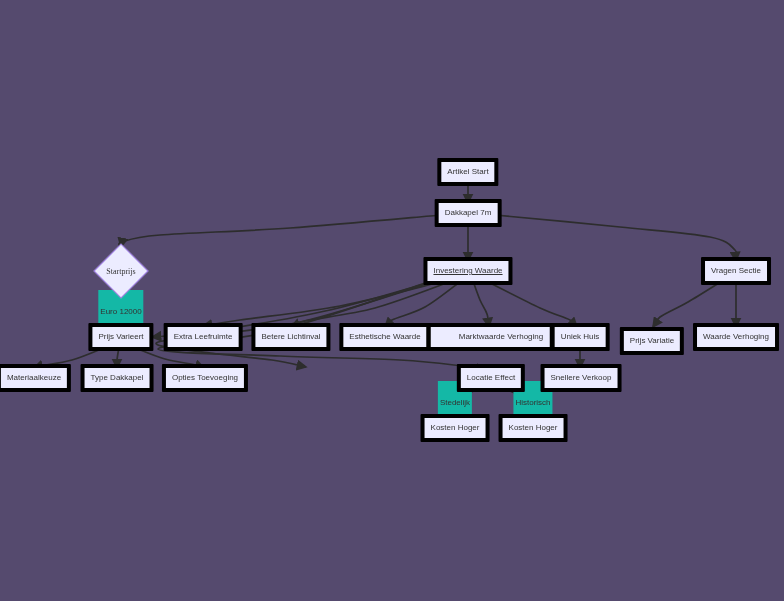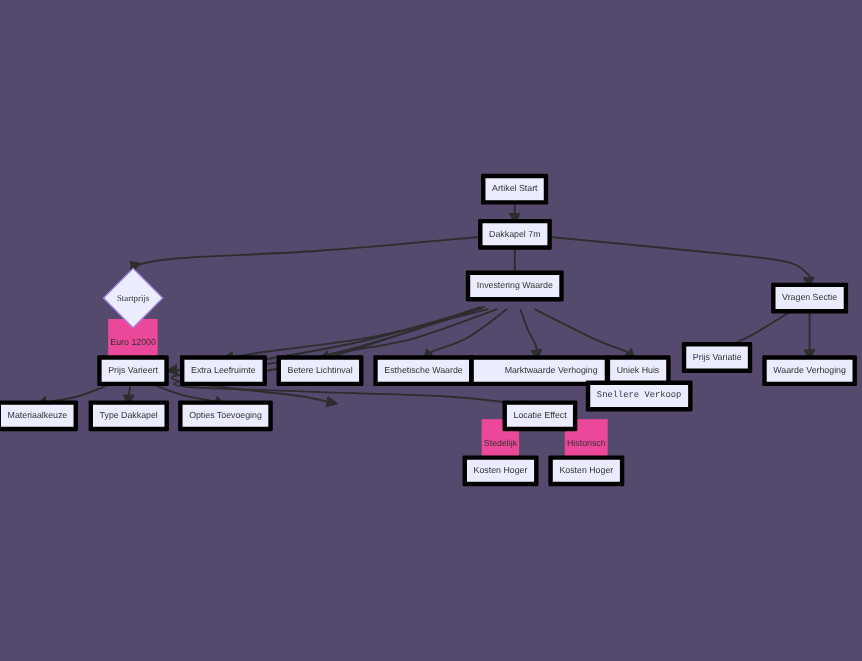--- a/index.html
+++ b/index.html
@@ -22,21 +22,21 @@
     position:absolute;left:50%;top:50%;width:37px;height:37px;
     transform:translate(-50%,-50%) rotate(45deg);
     background:#ECECFF;border:1px solid #9370DB;
   }
   .diamond-label{
     position:absolute;left:50%;top:50%;transform:translate(-50%,-50%);
     color:#333333;font-size:8px;white-space:nowrap;font-family:Liberation Serif, serif;
   }
   .edge-label{
     position:absolute;transform:translate(-50%,-50%);
-    background:#ec4899;color:#333333;font-size:8px;line-height:1;
+    background:#14b8a6;color:#333333;font-size:8px;line-height:1;
     padding:18px 2px;white-space:nowrap;
   }
 </style>
 </head>
 <body>
 
 <div class="stage">
   <svg id="edge-layer" width="784" height="601">
     <defs>
       <marker id="arrowhead" viewBox="0 0 10 10" refX="8.5" refY="5" markerWidth="6.5" markerHeight="6.5" orient="auto-start-reverse">
@@ -70,31 +70,31 @@
   <div id="node-layer">
       <div class="edge-label" style="left: 121px; top: 312px;">Euro 12000</div>
       <div class="edge-label" style="left: 455px; top: 403px;">Stedelijk</div>
       <div class="edge-label" style="left: 533px; top: 403px;">Historisch</div>
       <div class="node" style="left: 468px; top: 172px;">Artikel Start</div>
       <div class="node" style="left: 468px; top: 213px;">Dakkapel 7m</div>
       <div class="diamond-wrap" style="left: 121px; top: 271px;">
         <div class="diamond-shape"></div>
         <div class="diamond-label">Startprijs</div>
       </div>
-      <div class="node" style="left: 468px; top: 260px;">Investering Waarde</div>
+      <div class="node" style="left: 468px; top: 271px; text-decoration: underline;">Investering Waarde</div>
       <div class="node" style="left: 736px; top: 271px;">Vragen Sectie</div>
       <div class="node" style="left: 121px; top: 337px;">Prijs Varieert</div>
       <div class="node" style="left: 203px; top: 337px;">Extra Leefruimte</div>
       <div class="node" style="left: 291px; top: 337px;">Betere Lichtinval</div>
       <div class="node" style="left: 385px; top: 337px;">Esthetische Waarde</div>
       <div class="node" style="left: 490px; top: 337px; padding-left: 28px;">Marktwaarde Verhoging</div>
       <div class="node" style="left: 580px; top: 337px;">Uniek Huis</div>
-      <div class="node" style="left: 652px; top: 325px; text-align: right;">Prijs Variatie</div>
+      <div class="node" style="left: 652px; top: 341px; text-align: right;">Prijs Variatie</div>
       <div class="node" style="left: 736px; top: 337px;">Waarde Verhoging</div>
       <div class="node" style="left: 34px; top: 378px;">Materiaalkeuze</div>
       <div class="node" style="left: 117px; top: 378px;">Type Dakkapel</div>
       <div class="node" style="left: 205px; top: 378px;">Opties Toevoeging</div>
       <div class="node" style="left: 491px; top: 378px;">Locatie Effect</div>
-      <div class="node" style="left: 581px; top: 360px; font-family: Liberation Mono, monospace;">Snellere Verkoop</div>
+      <div class="node" style="left: 581px; top: 378px;">Snellere Verkoop</div>
       <div class="node" style="left: 455px; top: 428px;">Kosten Hoger</div>
       <div class="node" style="left: 533px; top: 428px;">Kosten Hoger</div>
     </div>
 </div>
 
 </body></html>

